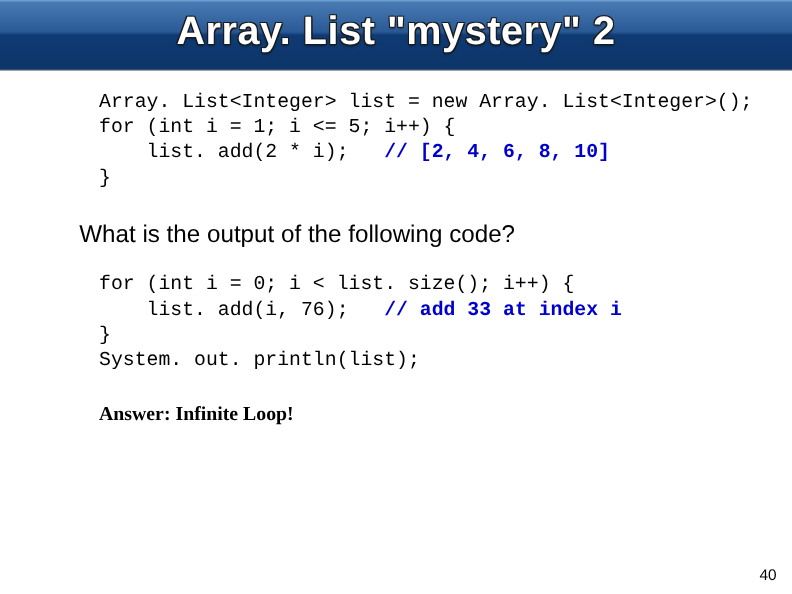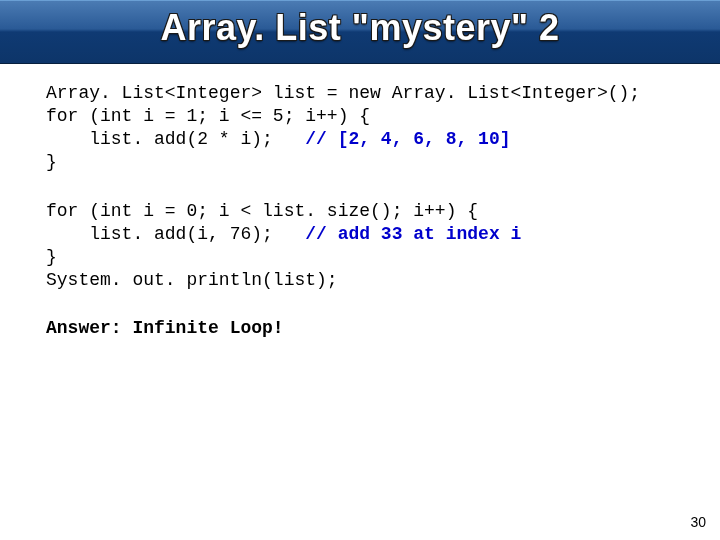--- a/index.html
+++ b/index.html
@@ -30,39 +30,40 @@
     text-shadow:
       -1px -1px 0 #1a1a1a,
        1px -1px 0 #1a1a1a,
       -1px  1px 0 #1a1a1a,
        1px  1px 0 #1a1a1a,
        0    2px 2px rgba(0,0,0,0.5);
     letter-spacing: 0.5px;
   }
   .content {
     padding: 18px 36px 0 28px;
+    margin-left: 44px;
   }
   .code-block {
     font-family: "Courier New", Courier, monospace;
     font-size: 18px;
     line-height: 1.28;
     color: #000;
     white-space: pre;
     margin-left: 18px;
     margin-bottom: 26px;
   }
   .blue { color: #0000cc; font-weight: 700; }
   .question {
     font-family: Tahoma, Verdana, sans-serif;
     font-size: 22px;
     color: #000;
     margin: 6px 0 22px 0;
   }
   .answer-block {
-    font-family: Liberation Mono, monospace;
+    font-family: Liberation Serif, serif;
     font-size: 18px;
     font-weight: 700;
     margin-left: 18px;
   }
   .page-num {
     position: absolute;
     right: 14px;
     bottom: 10px;
     font-family: Arial, sans-serif;
     font-size: 14px;
@@ -76,23 +77,24 @@
   <div class="title-text">Array. List "mystery" 2</div>
 </div>
 
 <div class="content">
 
   <div class="code-block"><span>Array. List&lt;Integer&gt; list = new Array. List&lt;Integer&gt;();</span>
 <span>for (int i = 1; i &lt;= 5; i++) {</span>
 <span>    list. add(2 * i);</span><span class="blue">   // [2, 4, 6, 8, 10]</span>
 <span>}</span></div>
 
+  <div class="question">What is the output of the following code?</div>
 
   <div class="code-block"><span>for (int i = 0; i &lt; list. size(); i++) {</span>
 <span>    list. add(i, 76);</span><span class="blue">   // add 33 at index i</span>
 <span>}</span>
 <span>System. out. println(list);</span></div>
 
   <div class="answer-block">Answer: Infinite Loop!</div>
 
 </div>
 
-<div class="page-num">30</div>
+<div class="page-num">40</div>
 
 </body></html>

